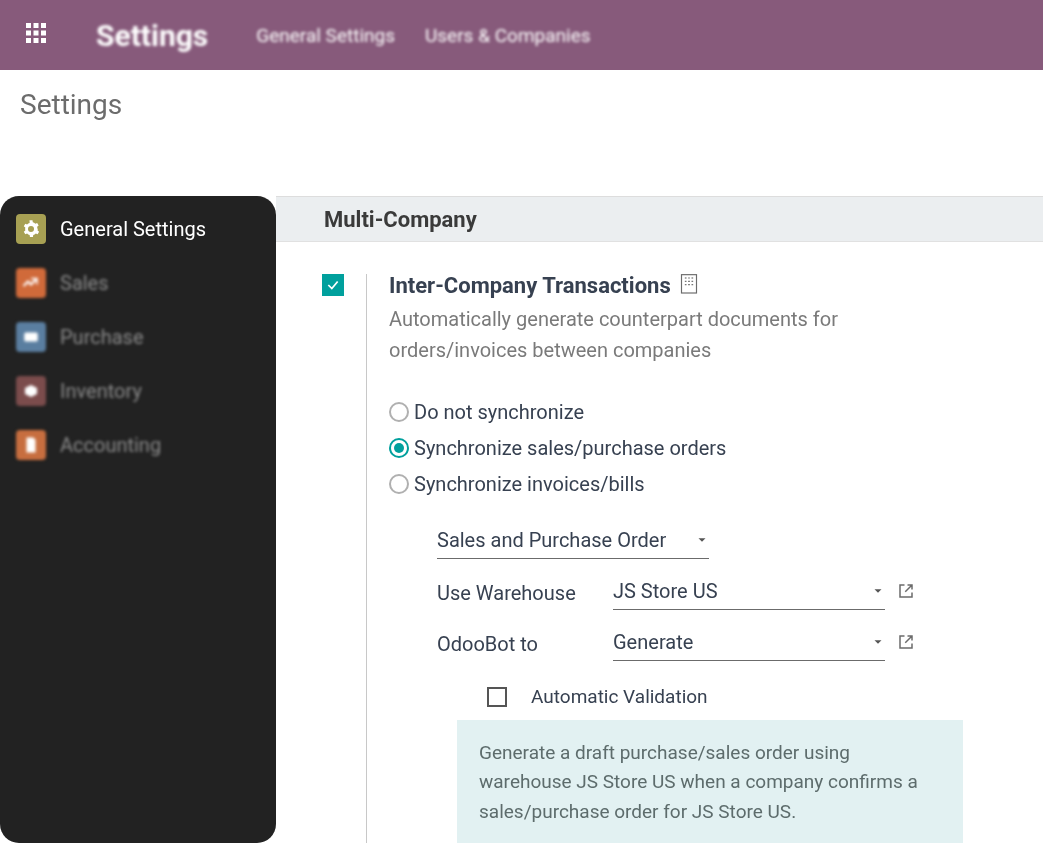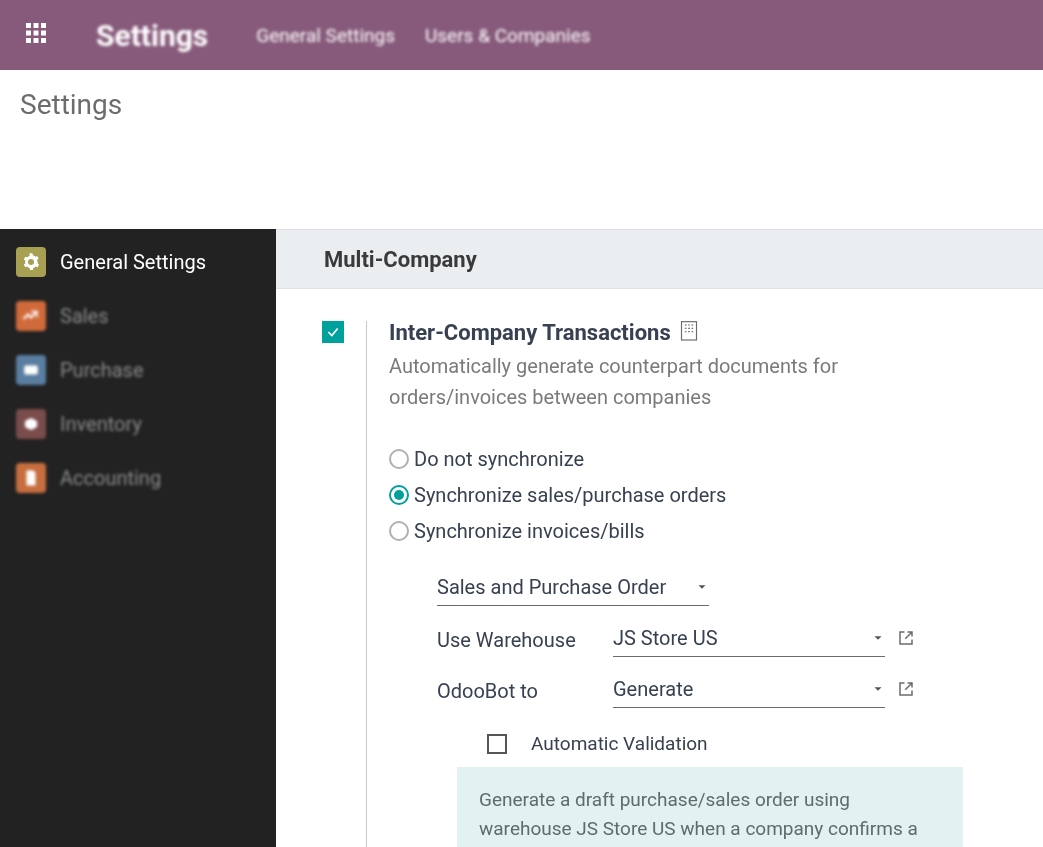--- a/index.html
+++ b/index.html
@@ -4,42 +4,42 @@
 <style>
   * { box-sizing: border-box; margin: 0; padding: 0; font-family: -apple-system, "Segoe UI", Roboto, Arial, sans-serif; }
   body { width: 1043px; height: 847px; background: #fff; overflow: hidden; }
 
   .topbar { height: 70px; background: #875a7b; display: flex; align-items: center; padding: 0 24px; gap: 48px; color: #fff; }
   .apps-icon svg { width: 24px; height: 24px; fill: #fff; }
   .brand { font-size: 30px; font-weight: 700; filter: blur(1.5px); }
   .topnav { display: flex; gap: 30px; font-size: 19px; filter: blur(1.5px); }
   .topnav span { cursor: pointer; }
 
-  .subheader { height: 159px; padding: 18px 20px 10px 20px; }
+  .subheader { height: 126px; padding: 18px 20px 10px 20px; }
   .page-title { font-size: 28px; color: #6c6c6c; margin-bottom: 16px; }
   .action-row { display: flex; gap: 14px; align-items: center; }
   .btn-save { background: #00a09d; color: #fff; border: none; padding: 10px 16px; font-weight: 700; font-size: 16px; letter-spacing: 0.4px; cursor: pointer; }
   .btn-discard { background: none; border: none; color: #00a09d; font-weight: 700; letter-spacing: 0.5px; font-size: 17px; cursor: pointer; filter: blur(1.2px); }
 
   .body-row { display: flex; height: 647px; }
-  .sidebar { width: 276px; background: #222; color: #fff; padding-top: 6px; }
+  .sidebar { width: 276px; background: #222; color: #fff; padding-top: 6px; border-radius: 19px; }
   .side-item { display: flex; align-items: center; gap: 14px; padding: 12px 16px; font-size: 20px; cursor: pointer; }
   .side-item .side-icon { width: 30px; height: 30px; display: flex; align-items: center; justify-content: center; border-radius: 4px; }
   .side-item.active .label { color: #fff; }
   .side-item:not(.active) { filter: blur(1.5px); }
   .side-item:not(.active) .label { color: #8a8a8a; }
   .gear-icon { background: #a7a053; }
   .sales-icon { background: #d06a3a; }
   .purchase-icon { background: #5a7ea0; }
   .inventory-icon { background: #7b4c4c; }
   .accounting-icon { background: #c76e3f; }
   .side-icon svg { width: 18px; height: 18px; fill: #fff; }
 
   .main { flex: 1; overflow-y: auto; }
-  .section-head { height: 60px; background: #ebeef0; border-top:1px solid #ddd; border-bottom:1px solid #e1e1e1; display: flex; align-items: center; padding: 16px 48px; font-size: 22px; font-weight: 700; color: #3a3a3a; }
+  .section-head { height: 46px; background: #ebeef0; border-top:1px solid #ddd; border-bottom:1px solid #e1e1e1; display: flex; align-items: center; padding: 16px 48px; font-size: 22px; font-weight: 700; color: #3a3a3a; }
 
   .setting-block { display: flex; gap: 22px; padding: 30px 20px 0 46px; }
   .check { width: 22px; height: 22px; background: #00a09d; display: flex; align-items: center; justify-content: center; flex-shrink: 0; margin-top: 2px; }
   .check svg { width: 14px; height: 14px; fill: none; stroke: #fff; stroke-width: 3; }
   .vrule { width: 1px; background: #c8c8c8; margin-top:2px; }
 
   .setting-body { flex: 1; padding-right: 60px; }
   .setting-title-row { display:flex; align-items:center; gap:8px; }
   .setting-title { font-size: 22px; font-weight: 700; color: #374151; }
   .building-icon svg { stroke:#6b6b6b; fill:none; stroke-width:1.4; }

